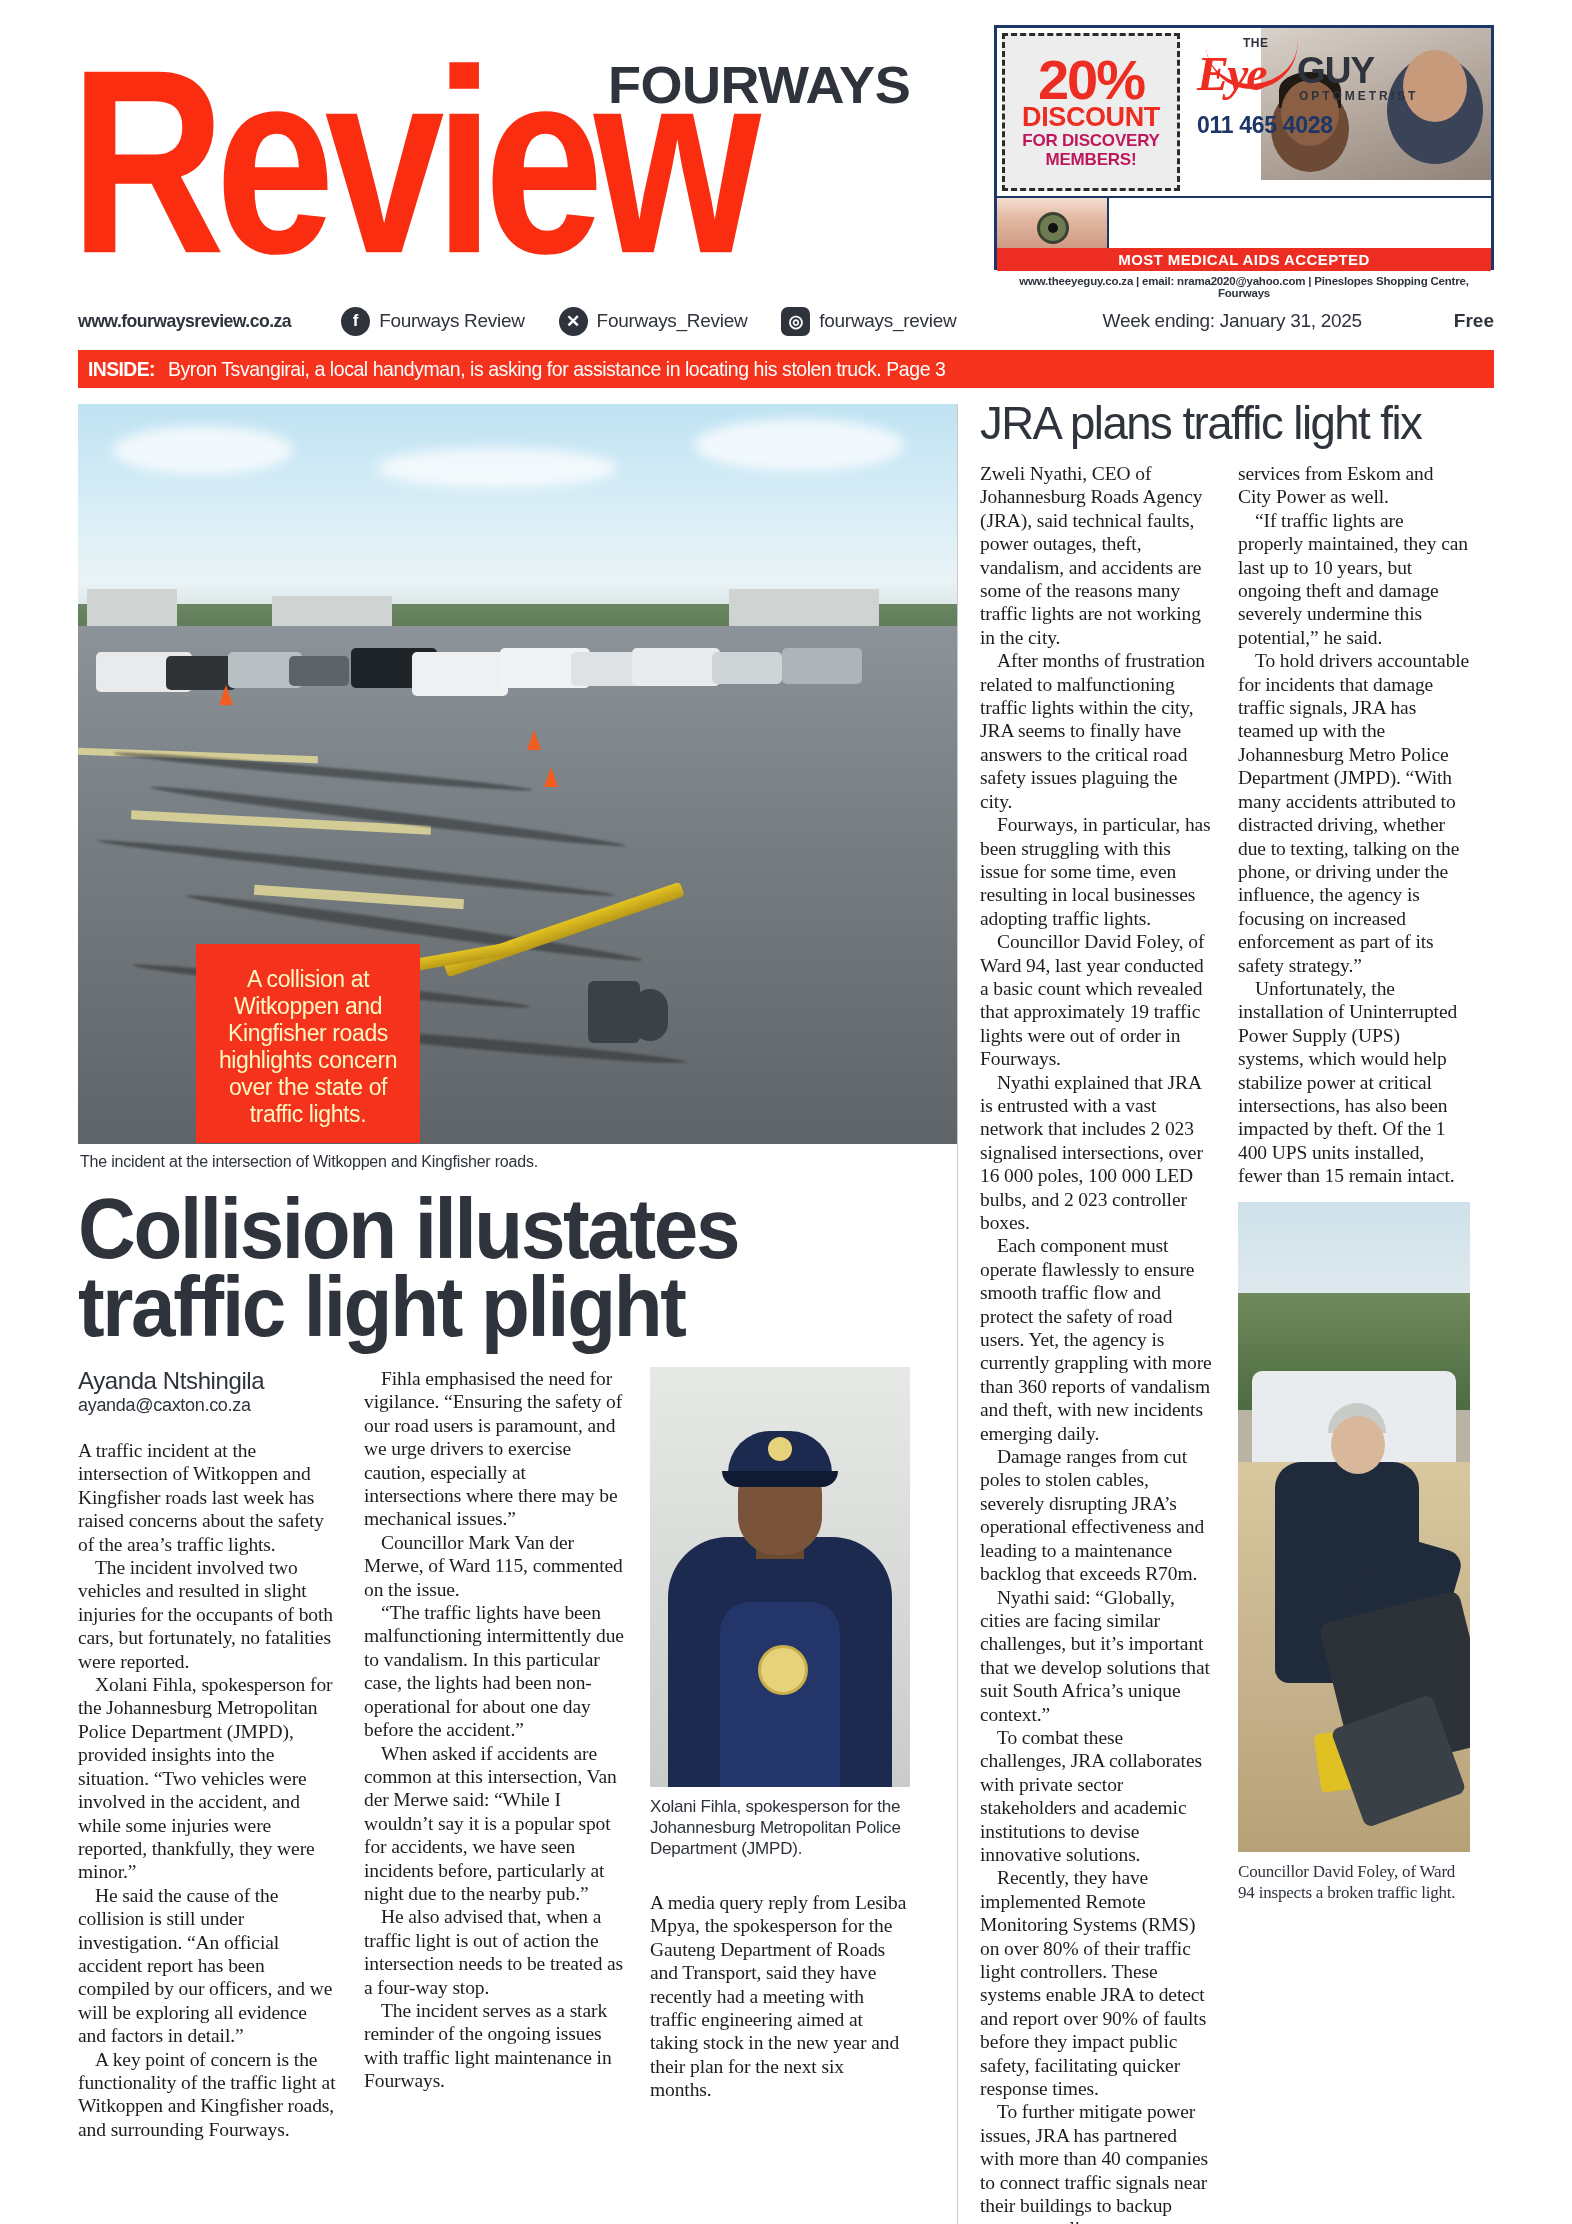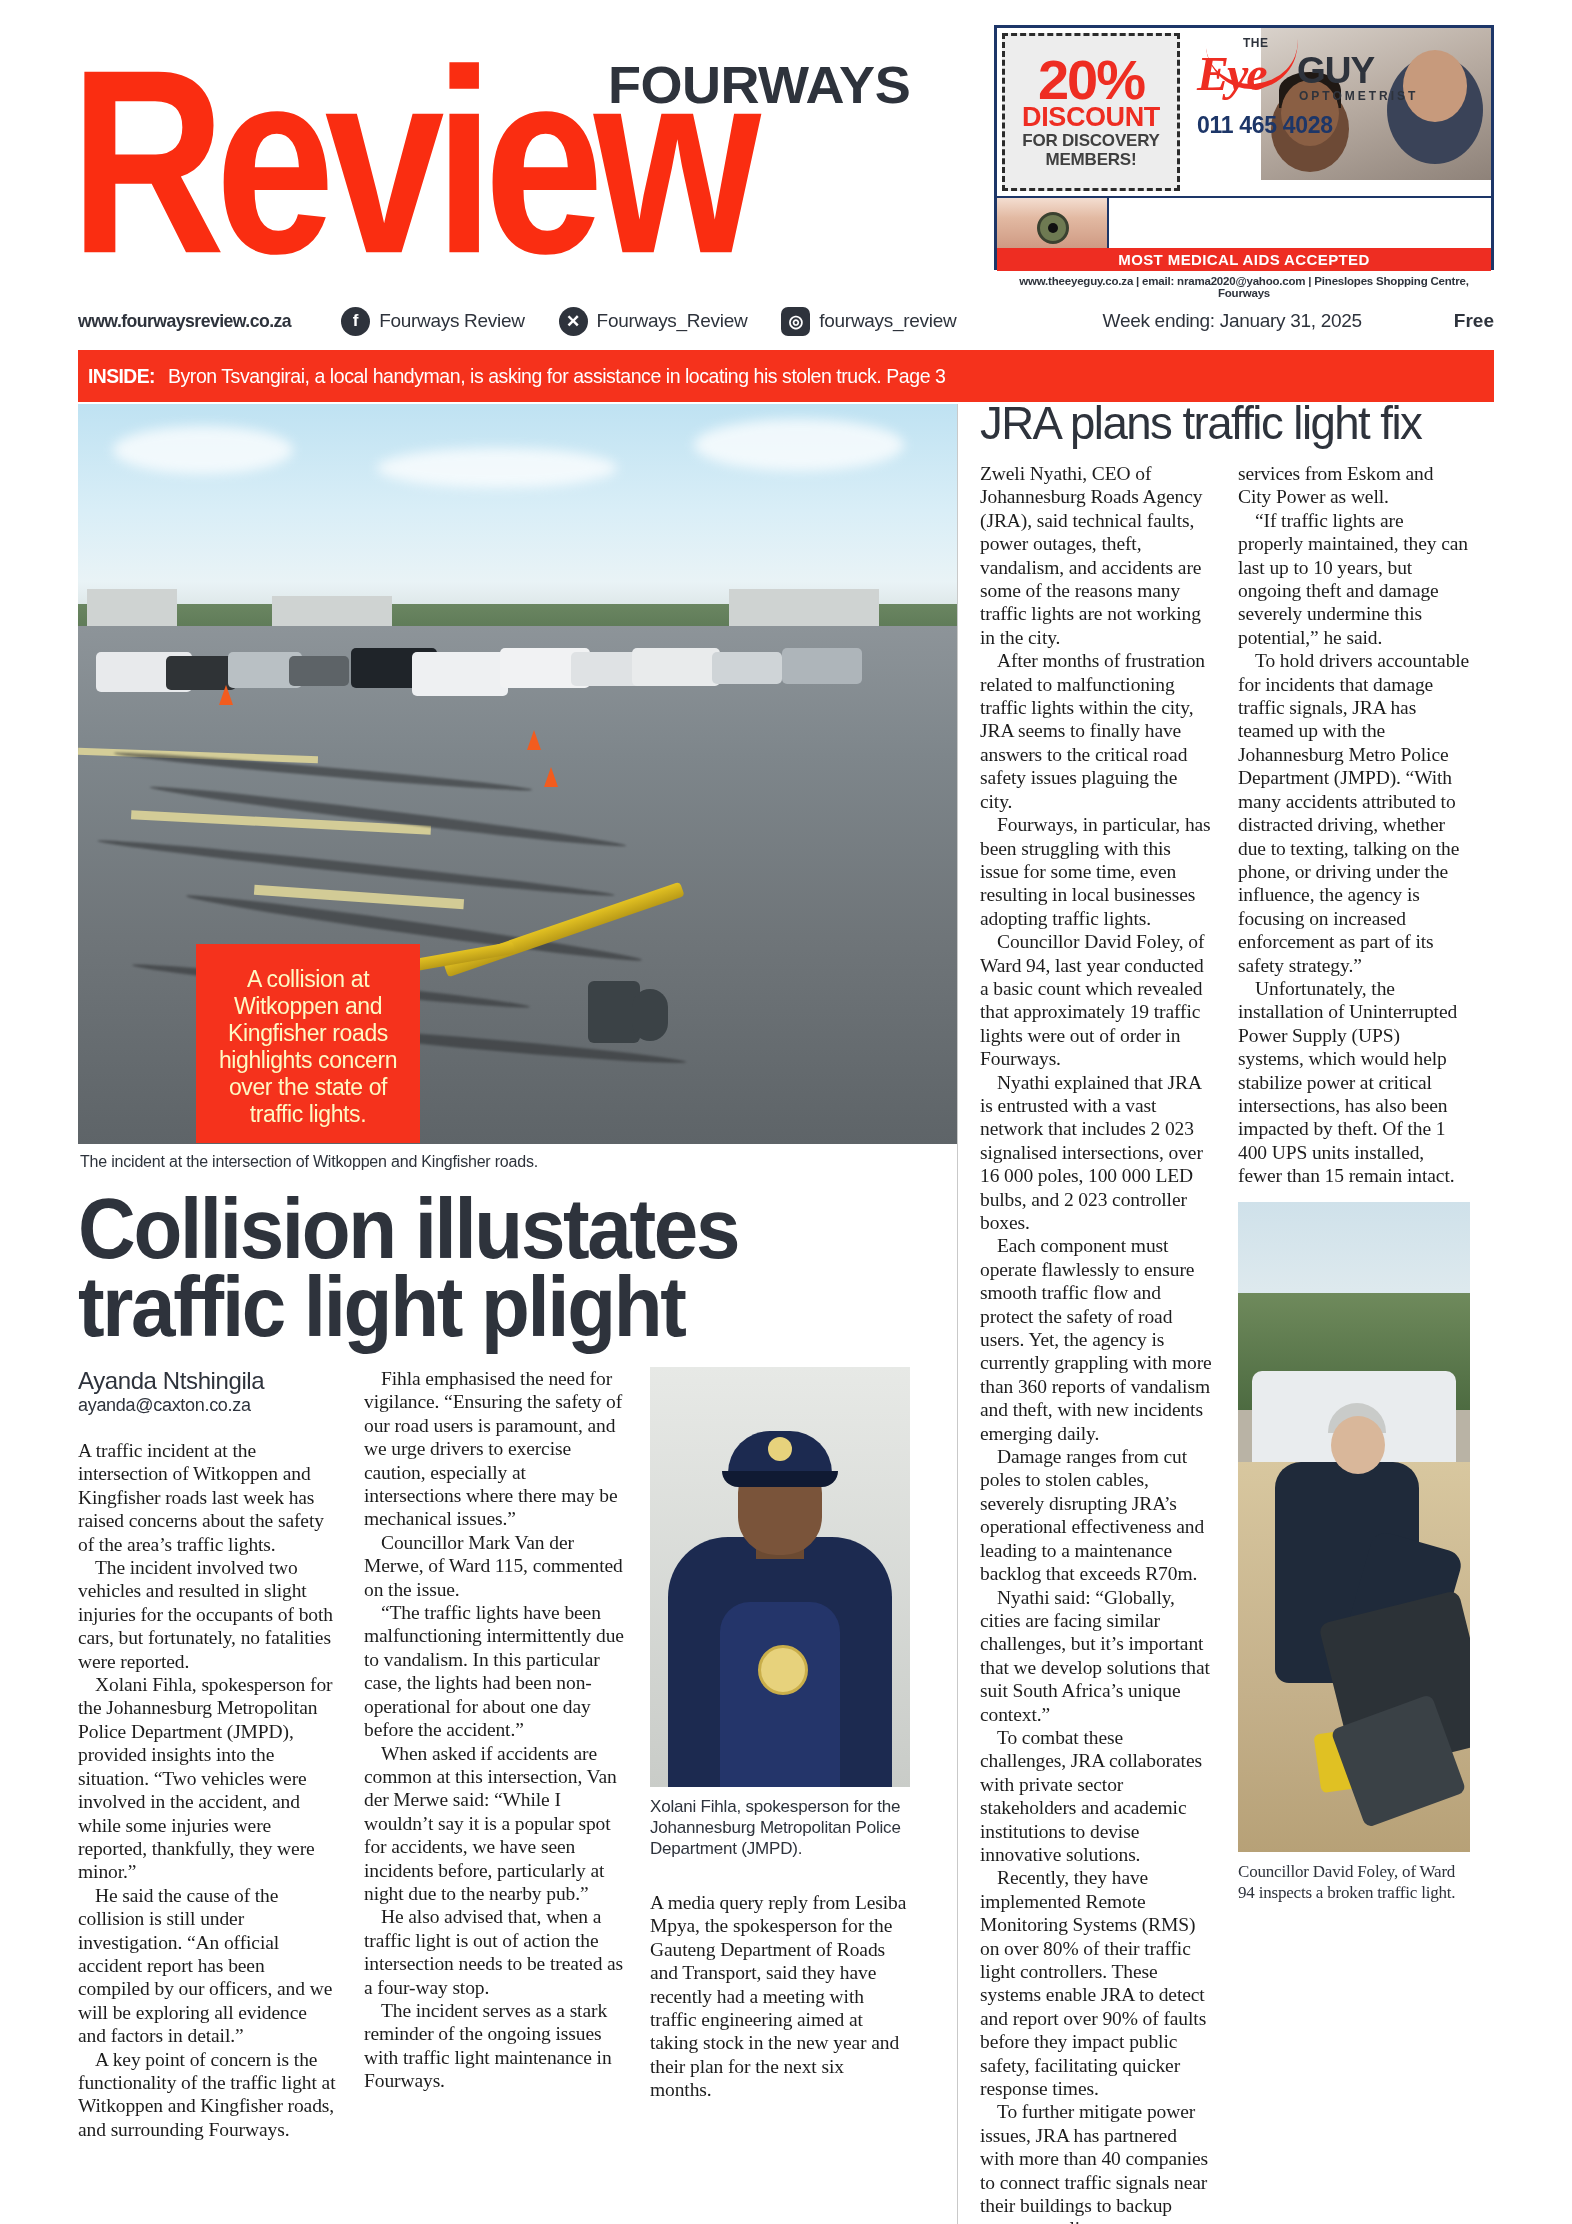--- a/index.html
+++ b/index.html
@@ -36,21 +36,21 @@
   }
   .eyead-top{display:flex;height:168px;}
   .eyead-left{width:188px;position:relative;padding:5px;box-sizing:border-box;}
   .coupon{
     border:3px dashed #2b2b2b;background:#ededed;height:100%;
     display:flex;flex-direction:column;align-items:center;justify-content:center;
     box-sizing:border-box;padding:3px;
   }
   .c-20{font-size:56px;font-weight:bold;color:#ee2d22;line-height:48px;letter-spacing:-2px;}
   .c-disc{font-size:27px;font-weight:bold;color:#ee2d22;line-height:27px;letter-spacing:-0.4px;}
-  .c-sub{font-size:17px;font-weight:bold;color:#404040;line-height:19px;text-align:center;letter-spacing:-0.2px;}
+  .c-sub{font-size:17px;font-weight:bold;color:#be185d;line-height:19px;text-align:center;letter-spacing:-0.2px;}
   .eyead-right{flex:1;position:relative;}
   .eyeguy-logo{position:absolute;left:6px;top:6px;width:250px;}
   .eg-the{font-size:12px;font-weight:bold;color:#2e333c;position:absolute;left:52px;top:2px;letter-spacing:0.5px;}
   .eg-eye{
     font-family:"Liberation Serif",serif;font-style:italic;font-weight:bold;
     font-size:48px;color:#ee2d22;position:absolute;left:6px;top:12px;letter-spacing:-2px;
   }
   .eg-guy{font-size:37px;font-weight:bold;color:#2e333c;position:absolute;left:106px;top:16px;letter-spacing:-1px;}
   .eg-opto{font-size:12px;font-weight:bold;color:#2e333c;position:absolute;left:108px;top:55px;letter-spacing:3px;}
   .eg-phone{position:absolute;left:6px;top:78px;font-size:23px;font-weight:bold;color:#1d3668;letter-spacing:-0.3px;}
@@ -88,21 +88,21 @@
   .sb-ico{width:29px;height:29px;border-radius:50%;background:#2e333c;color:#fff;
           display:flex;align-items:center;justify-content:center;font-size:17px;font-weight:bold;flex:0 0 auto;}
   .sb-ico.ig{border-radius:7px;}
   .sb-lbl{margin-left:9px;font-size:19px;color:#2e333c;letter-spacing:-0.3px;}
   .sb-right{margin-left:auto;display:flex;align-items:center;gap:16px;}
   .sb-week{font-size:19px;color:#2e333c;letter-spacing:-0.3px;}
   .sb-free{font-size:19px;font-weight:bold;color:#2e333c;margin-left:76px;}
 
   
   .inside{
-    position:absolute;left:0;top:350px;width:100%;height:52px;background:#f5321c;
+    position:absolute;left:0;top:350px;width:100%;height:38px;background:#f5321c;
     display:flex;align-items:center;color:#fff;box-sizing:border-box;padding:0 10px;
   }
   .inside b{font-size:21px;font-weight:bold;letter-spacing:-0.6px;transform:scaleX(.92);transform-origin:left center;}
   .inside span{font-size:21px;margin-left:7px;letter-spacing:-0.5px;transform:scaleX(.93);transform-origin:left center;}
 
   
   .content{position:absolute;left:0;top:404px;width:100%;}
   .cols{display:flex;}
   .leftzone{width:880px;position:relative;}
   .rightzone{width:536px;position:relative;padding-left:22px;box-sizing:border-box;border-left:1px solid #c9c9c9;margin-left:-1px;}

